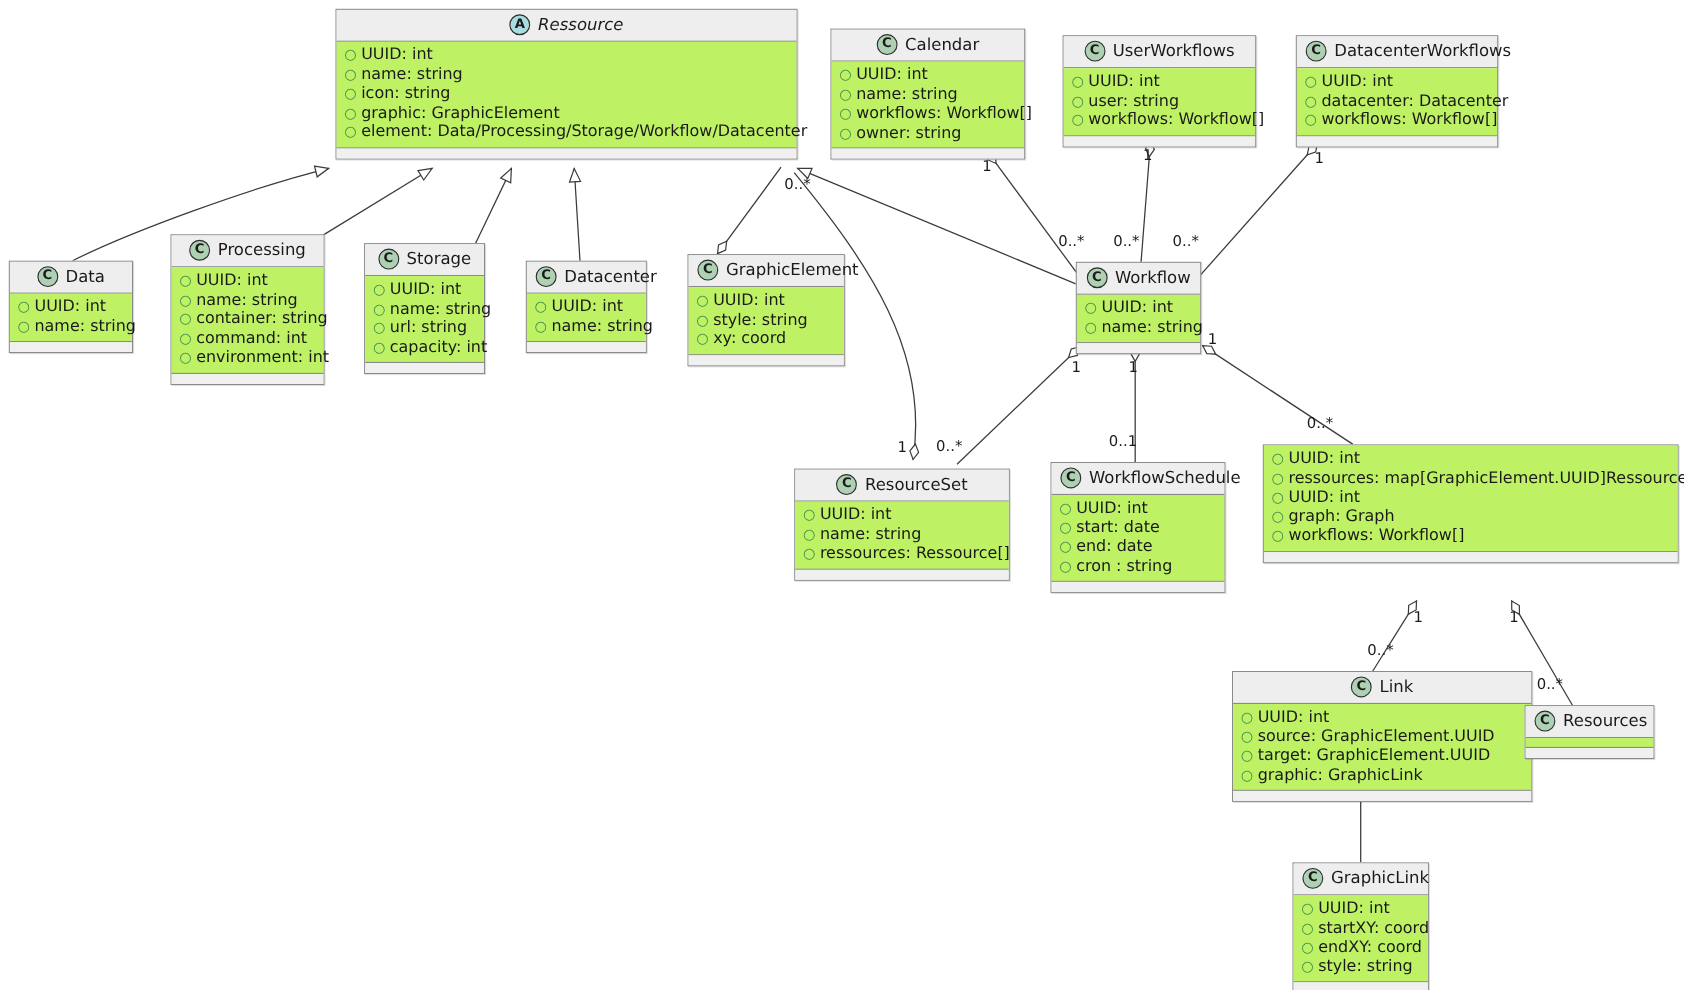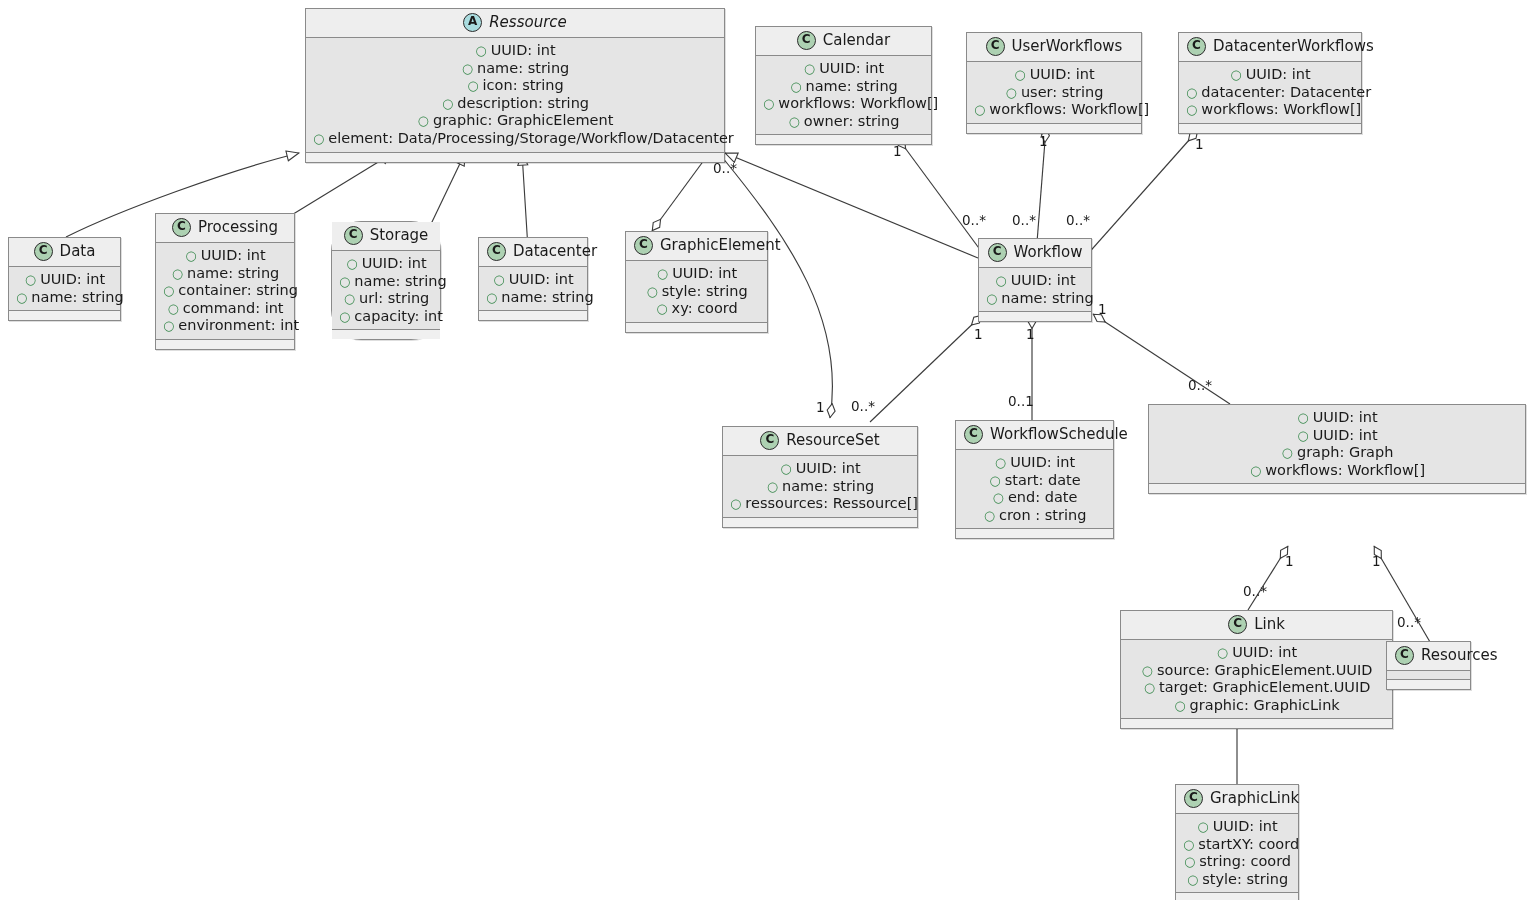--- a/index.html
+++ b/index.html
@@ -56,23 +56,22 @@
     text-align:center;
     vertical-align:middle;
     margin-right:7px;
     font-style:normal;
     font-family:"DejaVu Sans","Liberation Sans",sans-serif;
   }
   .badge.a{background:#a9dcdf;}
   .uml .attrs{
     box-sizing:border-box;
     padding:4px 6px 4px 7px;
-    background:#e5e5e5;
+    background:#bef264;
     border-bottom:1px solid #8a8a8a;
-    text-align:center;
   }
   .uml .attrs.empty{height:9px;padding:0;}
   .uml .attr{
     font-size:14.5px;
     line-height:16.6px;
     color:#1a1a1a;
     white-space:nowrap;
   }
   .uml .attr .vis{
     color:#3a8a4e;
@@ -161,21 +160,20 @@
   <div class="mult" style="left:1397px;top:614px;">0..*</div>
 
   <div class="uml abstract" style="left:305px;top:8px;width:420px;">
     <div class="hdr">
       <span class="badge a">A</span><span class="nm">Ressource</span>
     </div>
     <div class="attrs">
       <div class="attr"><span class="vis">○</span><span>UUID: int</span></div>
       <div class="attr"><span class="vis">○</span><span>name: string</span></div>
       <div class="attr"><span class="vis">○</span><span>icon: string</span></div>
-      <div class="attr"><span class="vis">○</span><span>description: string</span></div>
       <div class="attr"><span class="vis">○</span><span>graphic: GraphicElement</span></div>
       <div class="attr"><span class="vis">○</span><span>element: Data/Processing/Storage/Workflow/Datacenter</span></div>
     </div>
     <div class="methods"></div>
   </div>
 
   <div class="uml" style="left:8px;top:237px;width:113px;">
     <div class="hdr">
       <span class="badge">C</span><span class="nm">Data</span>
     </div>
@@ -193,21 +191,21 @@
     <div class="attrs">
       <div class="attr"><span class="vis">○</span><span>UUID: int</span></div>
       <div class="attr"><span class="vis">○</span><span>name: string</span></div>
       <div class="attr"><span class="vis">○</span><span>container: string</span></div>
       <div class="attr"><span class="vis">○</span><span>command: int</span></div>
       <div class="attr"><span class="vis">○</span><span>environment: int</span></div>
     </div>
     <div class="methods"></div>
   </div>
 
-  <div class="uml" style="left:331px;top:221px;width:110px;border-radius:30px;">
+  <div class="uml" style="left:331px;top:221px;width:110px;">
     <div class="hdr">
       <span class="badge">C</span><span class="nm">Storage</span>
     </div>
     <div class="attrs">
       <div class="attr"><span class="vis">○</span><span>UUID: int</span></div>
       <div class="attr"><span class="vis">○</span><span>name: string</span></div>
       <div class="attr"><span class="vis">○</span><span>url: string</span></div>
       <div class="attr"><span class="vis">○</span><span>capacity: int</span></div>
     </div>
     <div class="methods"></div>
@@ -305,54 +303,55 @@
       <div class="attr"><span class="vis">○</span><span>start: date</span></div>
       <div class="attr"><span class="vis">○</span><span>end: date</span></div>
       <div class="attr"><span class="vis">○</span><span>cron : string</span></div>
     </div>
     <div class="methods"></div>
   </div>
 
   <div class="uml" style="left:1148px;top:404px;width:378px;">
     <div class="attrs">
       <div class="attr"><span class="vis">○</span><span>UUID: int</span></div>
+      <div class="attr"><span class="vis">○</span><span>ressources: map[GraphicElement.UUID]Ressource</span></div>
       <div class="attr"><span class="vis">○</span><span>UUID: int</span></div>
       <div class="attr"><span class="vis">○</span><span>graph: Graph</span></div>
       <div class="attr"><span class="vis">○</span><span>workflows: Workflow[]</span></div>
     </div>
     <div class="methods"></div>
   </div>
 
   <div class="uml" style="left:1120px;top:610px;width:273px;">
     <div class="hdr">
       <span class="badge">C</span><span class="nm">Link</span>
     </div>
     <div class="attrs">
       <div class="attr"><span class="vis">○</span><span>UUID: int</span></div>
       <div class="attr"><span class="vis">○</span><span>source: GraphicElement.UUID</span></div>
       <div class="attr"><span class="vis">○</span><span>target: GraphicElement.UUID</span></div>
       <div class="attr"><span class="vis">○</span><span>graphic: GraphicLink</span></div>
     </div>
     <div class="methods"></div>
   </div>
 
-  <div class="uml" style="left:1386px;top:641px;width:85px;">
+  <div class="uml" style="left:1386px;top:641px;width:118px;">
     <div class="hdr">
       <span class="badge">C</span><span class="nm">Resources</span>
     </div>
     <div class="attrs empty"></div>
     <div class="methods"></div>
   </div>
 
   <div class="uml" style="left:1175px;top:784px;width:124px;">
     <div class="hdr">
       <span class="badge">C</span><span class="nm">GraphicLink</span>
     </div>
     <div class="attrs">
       <div class="attr"><span class="vis">○</span><span>UUID: int</span></div>
       <div class="attr"><span class="vis">○</span><span>startXY: coord</span></div>
-      <div class="attr"><span class="vis">○</span><span>string: coord</span></div>
+      <div class="attr"><span class="vis">○</span><span>endXY: coord</span></div>
       <div class="attr"><span class="vis">○</span><span>style: string</span></div>
     </div>
     <div class="methods"></div>
   </div>
 
 </div>
 
 </body></html>

